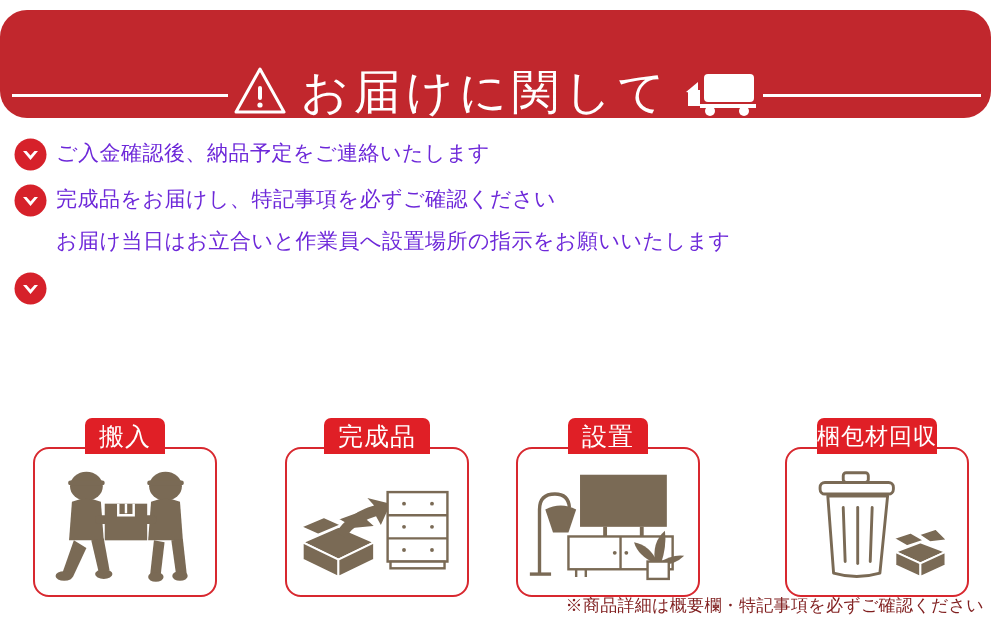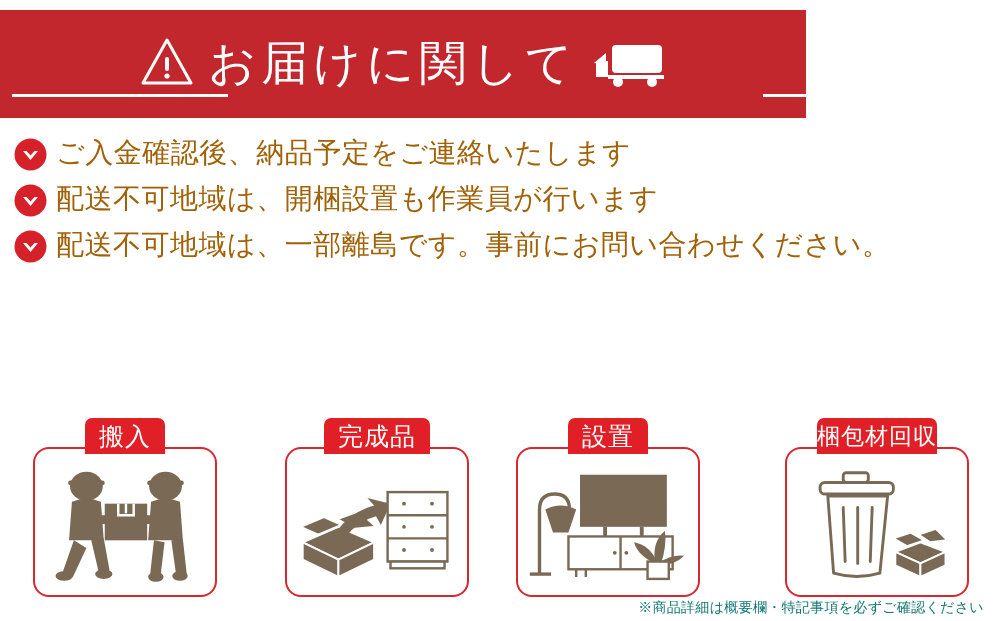--- a/index.html
+++ b/index.html
@@ -13,26 +13,27 @@
     font-family: "Liberation Serif", "DejaVu Serif", serif;
     overflow: hidden;
     position: relative;
   }
 
   
   .header {
     position: absolute;
     left: 0;
     top: 10px;
-    width: 806px;
+    width: 991px;
     height: 108px;
     background: #C1272D;
     display: flex;
-    align-items: center;
+    align-items: flex-end;
     justify-content: center;
+    border-radius: 27px;
   }
   .header-inner {
     display: flex;
     align-items: center;
     gap: 14px;
     margin-top: -4px;
   }
   .rule {
     position: absolute;
     height: 3px;
@@ -70,22 +71,22 @@
   .check {
     flex: 0 0 auto;
     width: 33px;
     height: 33px;
     margin-top: 6px;
     margin-right: 9px;
   }
   .check svg { display: block; width: 33px; height: 33px; }
 
   .bullet-text {
-    color: #a16207;
-    font-size: 28px;
+    color: #6d28d9;
+    font-size: 21px;
     line-height: 42px;
     letter-spacing: 0.5px;
     white-space: nowrap;
   }
   .bullet-text .line2 { display: block; }
 
   
   .boxes {
     position: absolute;
     left: 0;
@@ -135,22 +136,22 @@
     align-items: center;
     justify-content: center;
   }
   .box-art svg { display: block; }
 
   
   .footnote {
     position: absolute;
     right: 16px;
     bottom: 4px;
-    color: #0f766e;
-    font-size: 14px;
+    color: #7f1d1d;
+    font-size: 17px;
     letter-spacing: 0.3px;
     white-space: nowrap;
   }
 </style>
 </head>
 <body>
 
 <div class="header">
   <div class="rule rule-left"></div>
   <div class="rule rule-right"></div>
@@ -195,33 +196,31 @@
 
 
   <div class="bullet-row">
     <span class="check">
       <svg viewBox="0 0 33 33">
         <circle cx="16.5" cy="16.5" r="16" fill="#D6212A"></circle>
         <path d="M9 13 L16.5 22 L24 13 L20.5 13 L16.5 17.5 L12.5 13 Z" fill="#ffffff"></path>
       </svg>
     </span>
     <span class="bullet-text">
-      <span>配送不可地域は、開梱設置も作業員が行います</span>
+      <span>完成品をお届けし、特記事項を必ずご確認ください</span>
+      <span class="line2">お届け当日はお立合いと作業員へ設置場所の指示をお願いいたします</span>
     </span>
   </div>
 
   <div class="bullet-row">
     <span class="check">
       <svg viewBox="0 0 33 33">
         <circle cx="16.5" cy="16.5" r="16" fill="#D6212A"></circle>
         <path d="M9 13 L16.5 22 L24 13 L20.5 13 L16.5 17.5 L12.5 13 Z" fill="#ffffff"></path>
       </svg>
-    </span>
-    <span class="bullet-text">
-      <span>配送不可地域は、一部離島です。事前にお問い合わせください。</span>
     </span>
   </div>
 
 </div>
 
 <div class="boxes">
 
   <div class="box box-1">
     <div class="tab">搬入</div>
     <div class="box-art">

